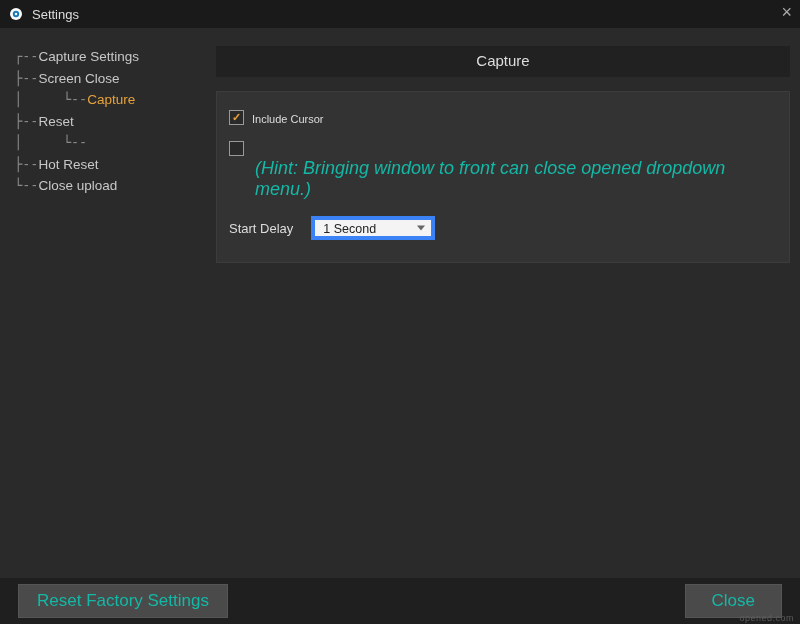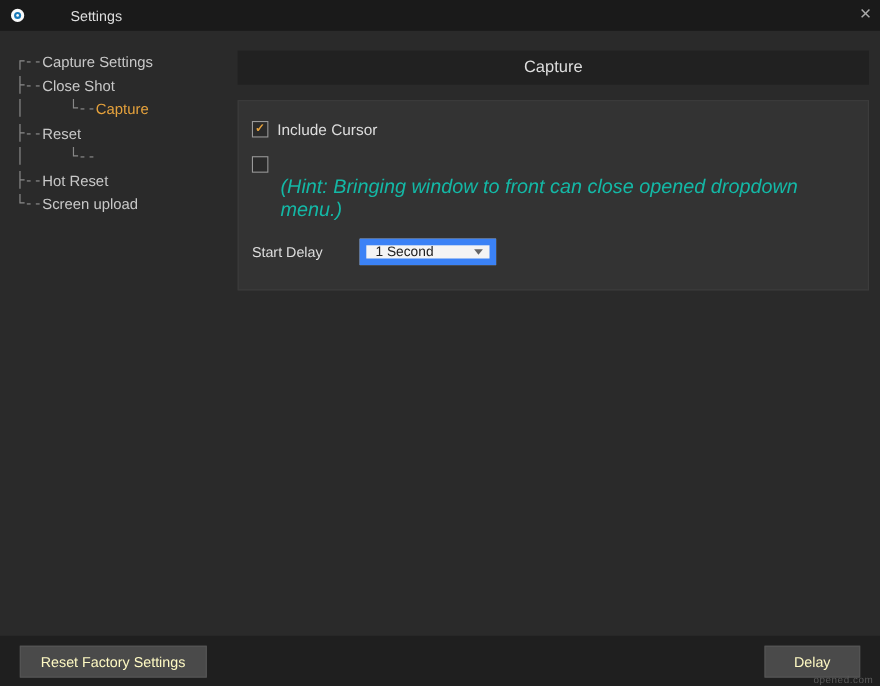--- a/index.html
+++ b/index.html
@@ -17,21 +17,20 @@
     }
     .titlebar {
       height: 28px;
       background: #1a1a1a;
       display: flex;
       align-items: center;
       padding: 0 8px;
       color: #ddd;
       font-size: 13px;
       position: relative;
-      gap: 32px;
     }
     .titlebar-icon {
       width: 16px;
       height: 16px;
       margin-right: 8px;
       display: flex;
       align-items: center;
       justify-content: center;
     }
     .titlebar-icon svg { display: block; }
@@ -82,23 +81,23 @@
       padding: 6px 0 8px 0;
       margin-bottom: 14px;
     }
     .section-panel {
       border: 1px solid #3c3c3c;
       background: #333333;
       padding: 18px 12px 22px 12px;
     }
     .checkbox-row {
       display: flex;
-      align-items: flex-start;
-      color: #ddd;
-      font-size: 14px;
+      align-items: flex-end;
+      color: #ddd;
+      font-size: 11px;
       margin-bottom: 16px;
     }
     .checkbox {
       width: 15px;
       height: 15px;
       border: 1px solid #999;
       background: #2a2a2a;
       margin-right: 8px;
       display: flex;
       align-items: center;
@@ -119,30 +118,30 @@
       font-size: 18px;
       margin: -8px 0 16px 26px;
       font-style: italic;
     }
     .delay-row {
       display: flex;
       align-items: center;
       color: #ddd;
       font-size: 13px;
     }
-    .delay-label { margin-right: 34px; }
+    .delay-label { margin-right: 18px; }
     .select {
       background: #f4f4f4;
       color: #222;
       font-size: 12.5px;
-      border: 6px solid #3b82f6;
+      border: 4px solid #3b82f6;
       width: 124px;
       height: 24px;
       display: flex;
-      align-items: center;
+      align-items: flex-end;
       padding: 0 8px;
       position: relative;
       cursor: pointer;
     }
     .select-arrow {
       position: absolute;
       right: 6px;
       top: 50%;
       transform: translateY(-50%);
       width: 0;
@@ -158,22 +157,22 @@
       bottom: 0;
       height: 46px;
       background: #1f1f1f;
       display: flex;
       align-items: center;
       justify-content: space-between;
       padding: 0 18px;
     }
     .btn {
       background: #4a4a4a;
-      color: #fef9c3;
-      font-size: 13px;
+      color: #14b8a6;
+      font-size: 17px;
       border: 1px solid #555;
       padding: 6px 18px;
       cursor: pointer;
     }
     .btn.close-btn {
       padding: 6px 26px;
     }
     .watermark {
       position: absolute;
       right: 6px;
@@ -202,21 +201,21 @@
 
   <div class="sidebar">
 
     <div class="tree-row">
       <span class="tree-prefix">┌--</span>
       <span class="tree-label">Capture Settings</span>
     </div>
 
     <div class="tree-row">
       <span class="tree-prefix">├--</span>
-      <span class="tree-label">Close Shot</span>
+      <span class="tree-label">Screen Close</span>
     </div>
 
     <div class="tree-row">
       <span class="tree-prefix">│&nbsp;&nbsp;&nbsp;&nbsp;&nbsp;└--</span>
       <span class="tree-label active">Capture</span>
     </div>
 
     <div class="tree-row">
       <span class="tree-prefix">├--</span>
       <span class="tree-label">Reset</span>
@@ -226,21 +225,21 @@
       <span class="tree-prefix">│&nbsp;&nbsp;&nbsp;&nbsp;&nbsp;└--</span>
     </div>
 
     <div class="tree-row">
       <span class="tree-prefix">├--</span>
       <span class="tree-label">Hot Reset</span>
     </div>
 
     <div class="tree-row">
       <span class="tree-prefix">└--</span>
-      <span class="tree-label">Screen upload</span>
+      <span class="tree-label">Close upload</span>
     </div>
 
   </div>
 
   <div class="content">
     <div class="section-title">Capture</div>
 
     <div class="section-panel">
 
       <div class="checkbox-row">
@@ -261,16 +260,16 @@
         </div>
       </div>
 
     </div>
   </div>
 
 </div>
 
 <div class="footer">
   <div class="btn">Reset Factory Settings</div>
-  <div class="btn close-btn">Delay</div>
+  <div class="btn close-btn">Close</div>
 </div>
 
 <div class="watermark">opened.com</div>
 
 </body></html>

